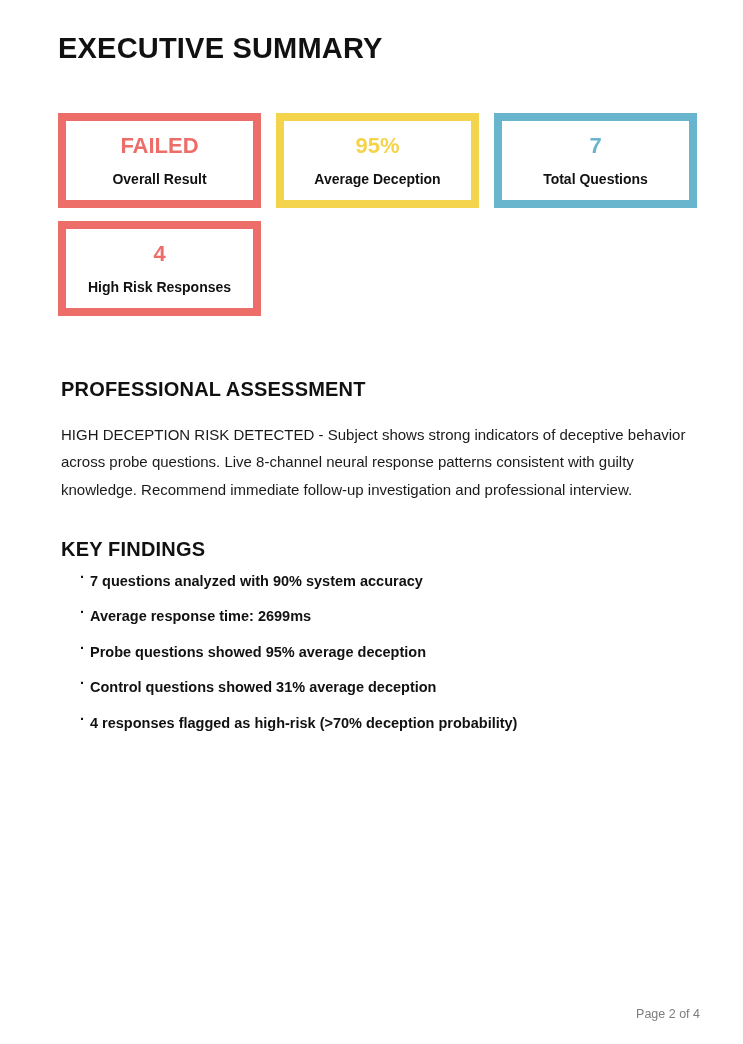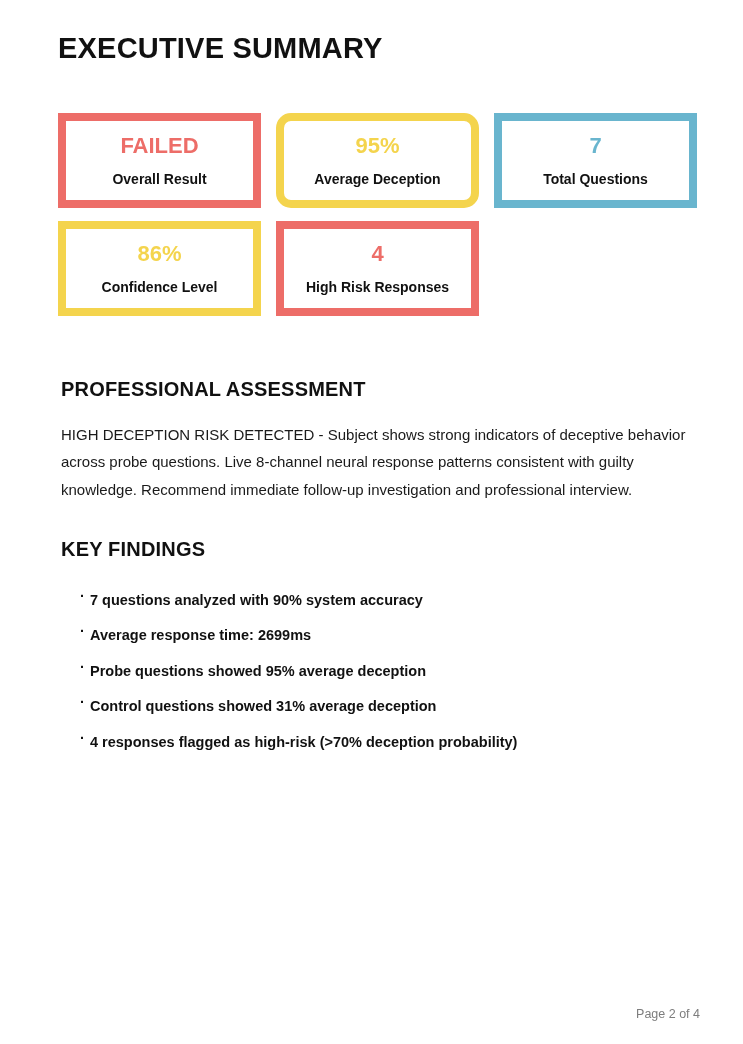--- a/index.html
+++ b/index.html
@@ -63,21 +63,21 @@
   .assessment-body {
     margin-top: 14px;
     font-size: 15px;
     font-weight: 400;
     color: #1a1a1a;
     line-height: 1.82;
     max-width: 650px;
   }
   .findings-list {
     list-style: none;
-    margin-top: 23px;
+    margin-top: 4px;
     padding-left: 22px;
   }
   .findings-list li {
     position: relative;
     font-size: 14.5px;
     font-weight: 700;
     color: #111111;
     line-height: 1;
     padding-left: 10px;
     margin-bottom: 15px;
@@ -105,35 +105,31 @@
 
     <h1 class="report-title">EXECUTIVE SUMMARY</h1>
 
     <div class="stats-grid">
 
       <div class="stat-card" style="border-color: rgb(237, 109, 104);">
         <div class="stat-value" style="color: rgb(237, 109, 104);">FAILED</div>
         <div class="stat-label">Overall Result</div>
       </div>
 
-      <div class="stat-card" style="border-color: rgb(244, 212, 77); border-radius: 15px;">
+      <div class="stat-card" style="border-color: rgb(244, 212, 77);">
         <div class="stat-value" style="color: rgb(244, 212, 77);">95%</div>
         <div class="stat-label">Average Deception</div>
       </div>
 
       <div class="stat-card" style="border-color: rgb(105, 181, 206);">
         <div class="stat-value" style="color: rgb(105, 181, 206);">7</div>
         <div class="stat-label">Total Questions</div>
       </div>
 
 
-      <div class="stat-card" style="border-color: rgb(244, 212, 77);">
-        <div class="stat-value" style="color: rgb(244, 212, 77);">86%</div>
-        <div class="stat-label">Confidence Level</div>
-      </div>
 
       <div class="stat-card" style="border-color: rgb(237, 109, 104);">
         <div class="stat-value" style="color: rgb(237, 109, 104);">4</div>
         <div class="stat-label">High Risk Responses</div>
       </div>
 
     </div>
 
     <div class="assessment-section">
       <h2 class="section-heading">PROFESSIONAL ASSESSMENT</h2>

